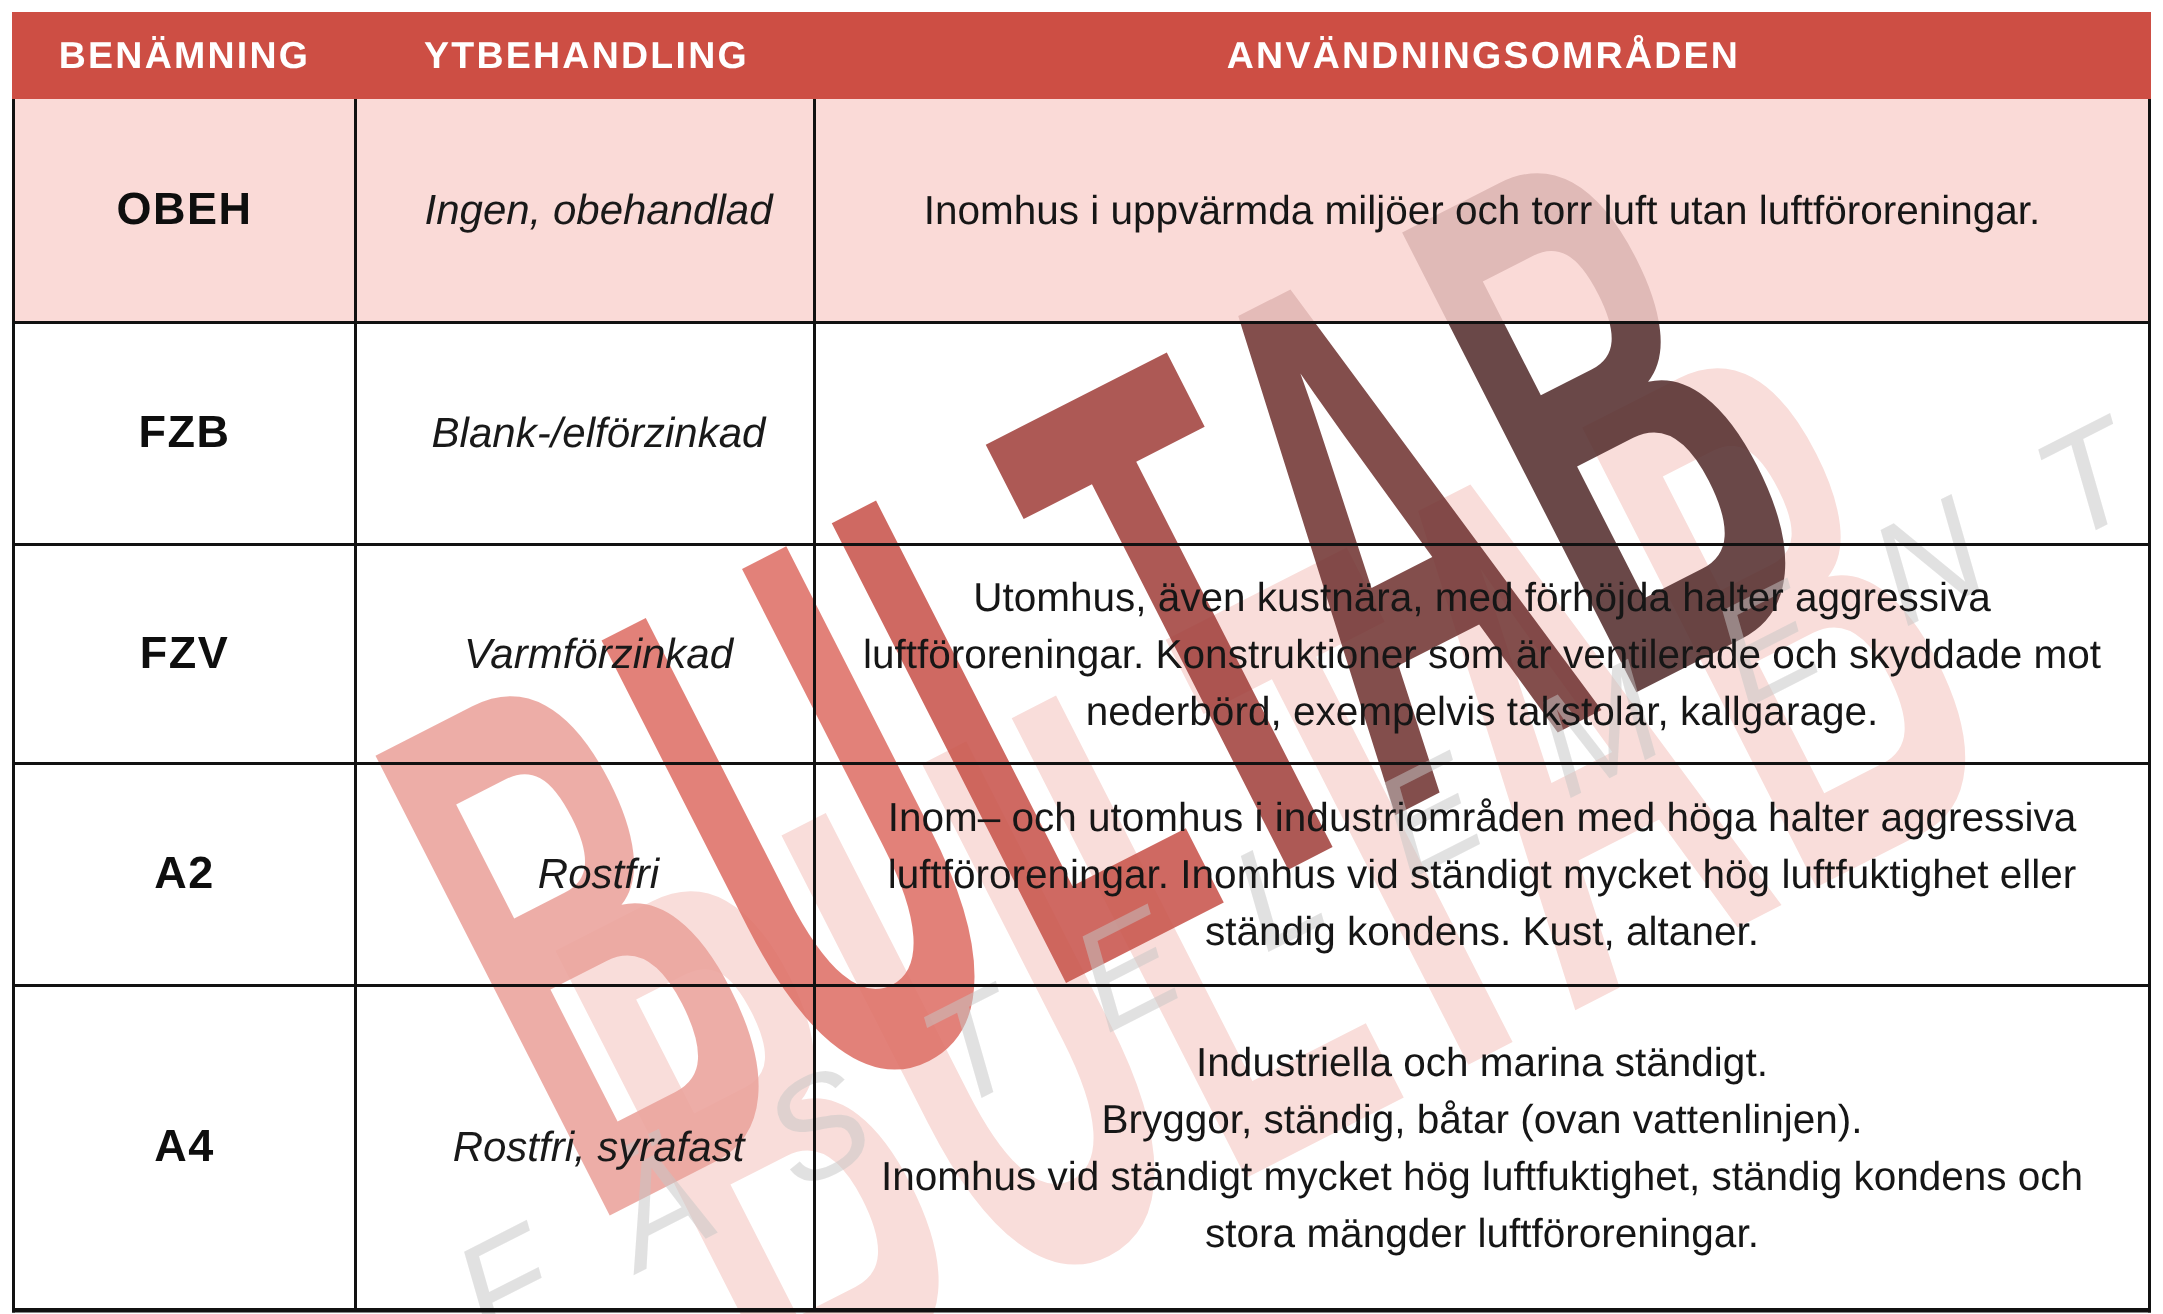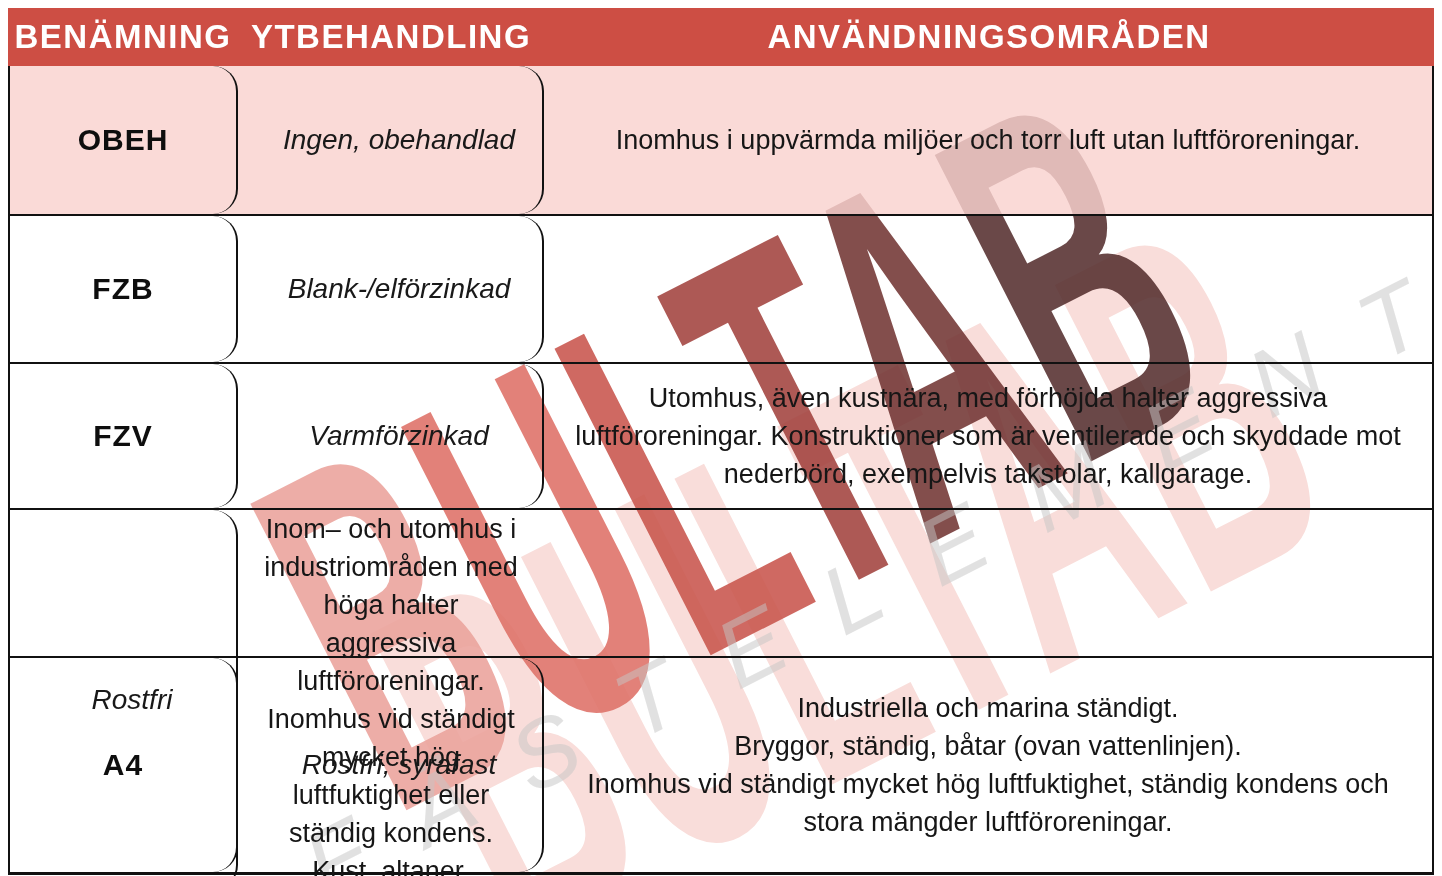--- a/index.html
+++ b/index.html
@@ -40,32 +40,32 @@
 
   
   .tbl { position: absolute; left: 8px; top: 8px; width: 1426px; z-index: 1; }
   .thead {
     display: grid; grid-template-columns: 230px 306px 1fr;
     height: 58px; align-items: center;
     background: #CD4E44;
   }
   .th {
     text-align: center; color: #ffffff; font-weight: bold;
-    font-size: 33px; letter-spacing: 1.5px;
+    font-size: 25px; letter-spacing: 1.5px;
   }
   .tbody { border: 2px solid #111111; border-top: 0; border-bottom-width: 3px; }
   .row { display: grid; grid-template-columns: 228px 306px 1fr; border-bottom: 2px solid #111111; background: rgba(255,255,255,0.14); }
   .row:last-child { border-bottom: 0; }
   .row:nth-child(1) { height: 150px; }
   .row:nth-child(2) { height: 148px; }
   .row:nth-child(3) { height: 146px; }
   .row:nth-child(4) { height: 148px; }
   .row:nth-child(5) { height: 214px; }
   .row.highlight { background: rgba(249,211,208,0.85); }
-  .cell { display: flex; align-items: center; justify-content: center; border-radius: 25px; }
+  .cell { display: flex; align-items: center; justify-content: center; }
   .cell.code, .cell.treat { border-right: 2px solid #111111; }
   .code { font-weight: bold; font-size: 30px; letter-spacing: 1px; color: #0e0e0e; }
   .treat { font-style: italic; font-size: 28px; color: #191919; padding-left: 18px; }
   .usage { flex-direction: column; padding: 0 26px; }
   .usage .line {
     max-width: 848px; text-align: center;
     font-size: 27px; line-height: 38px; color: #161616;
   }
 </style>
 </head>
@@ -104,20 +104,21 @@
 
       <div class="row">
         <div class="cell code">FZV</div>
         <div class="cell treat">Varmförzinkad</div>
         <div class="cell usage">
           <div class="line">Utomhus, även kustnära, med förhöjda halter aggressiva luftföroreningar. Konstruktioner som är ventilerade och skyddade mot nederbörd, exempelvis takstolar, kallgarage.</div>
         </div>
       </div>
 
       <div class="row">
+        <div class="cell code">A2</div>
         <div class="cell treat">Rostfri</div>
         <div class="cell usage">
           <div class="line">Inom– och utomhus i industriområden med höga halter aggressiva luftföroreningar. Inomhus vid ständigt mycket hög luftfuktighet eller ständig kondens. Kust, altaner.</div>
         </div>
       </div>
 
       <div class="row">
         <div class="cell code">A4</div>
         <div class="cell treat">Rostfri, syrafast</div>
         <div class="cell usage">

